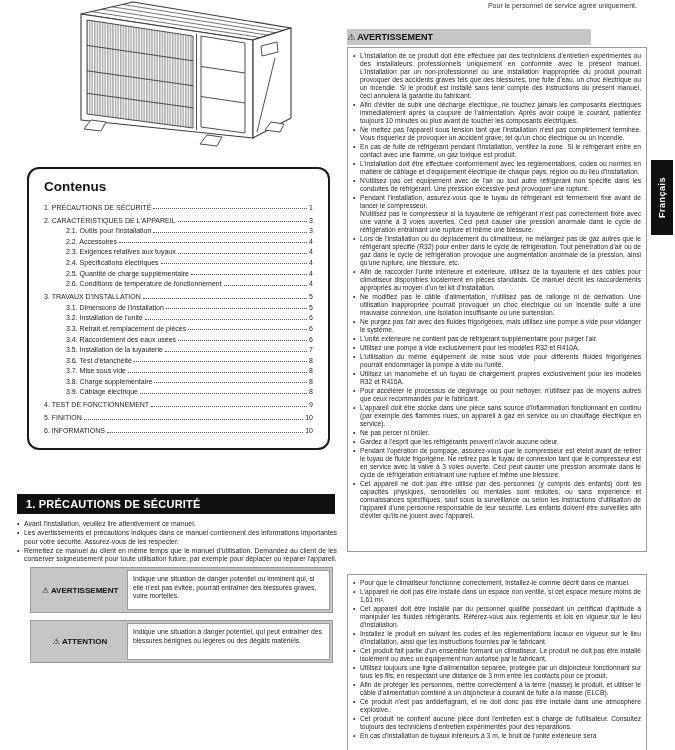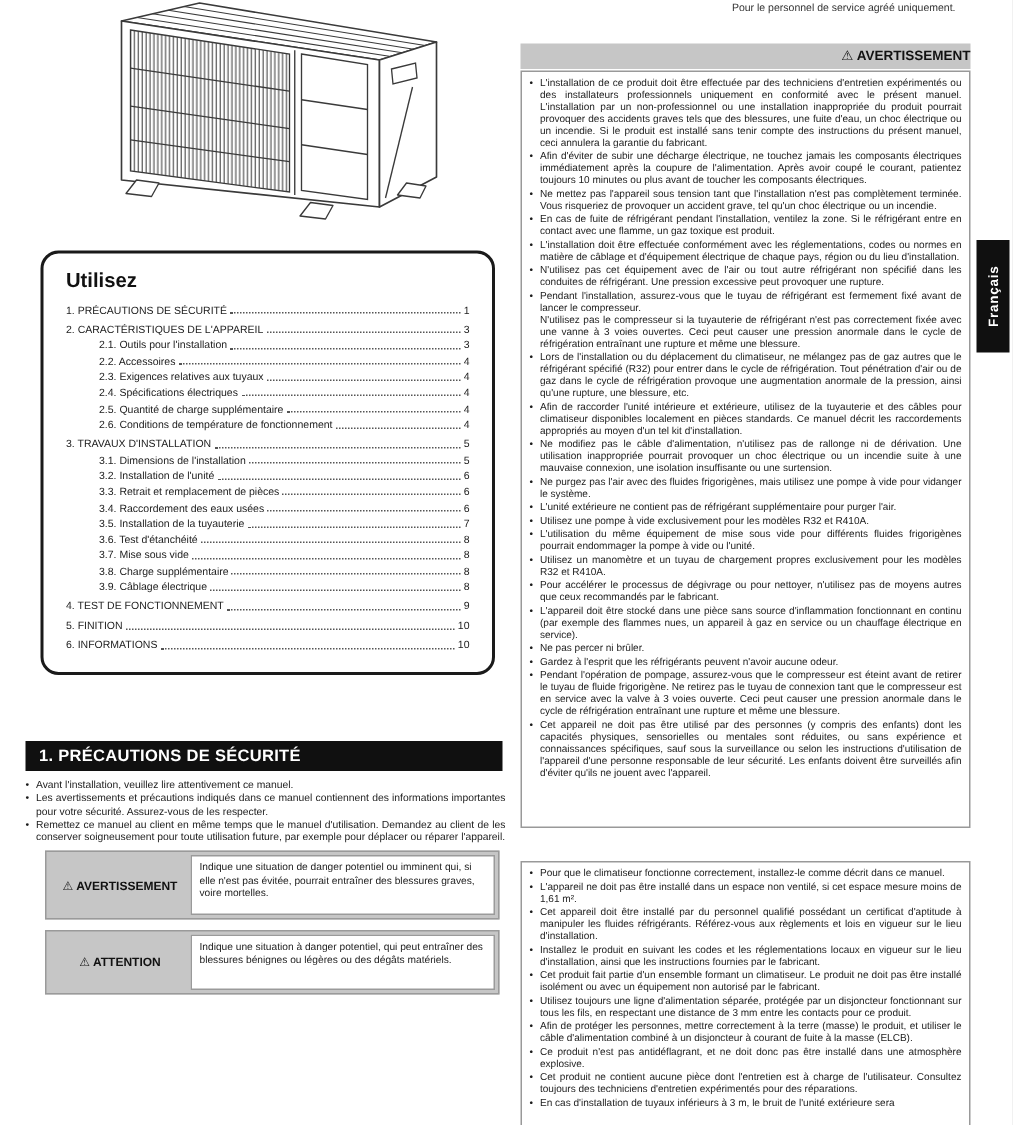--- a/index.html
+++ b/index.html
@@ -41,21 +41,21 @@
     display:flex;padding:2px;box-sizing:border-box;align-items:stretch;
   }
   .def-label{width:94px;display:flex;align-items:center;justify-content:center;
     font-weight:bold;font-size:8px;gap:2px;color:#111;}
   .def-text{flex:1;background:#fff;border:1px solid #9a9a9a;padding:4px 5px;
     font-size:6.8px;line-height:8.6px;color:#222;}
   .def1{top:567px;min-height:46px;}
   .def2{top:620px;min-height:43px;}
   
   .gray-hdr{
-    position:absolute;left:347px;width:300px;background:#c6c6c6;text-align:right;
+    position:absolute;left:347px;width:244px;background:#c6c6c6;text-align:left;
     font-weight:bold;font-size:9px;padding:3px 0;box-sizing:border-box;color:#111;
   }
   .hdr1{top:29px;}
   .hdr2{top:556px;}
   .panel{
     position:absolute;left:347px;width:300px;border:1px solid #999;background:#fff;
     box-sizing:border-box;padding:4px 5px;font-size:6.7px;line-height:8px;
     text-align:justify;overflow:hidden;color:#1d1d1d;
   }
   .panel1{top:47px;height:505px;}
@@ -110,21 +110,21 @@
       </g>
       <g fill="#ffffff" stroke="#3a3a3a" stroke-width="0.9" stroke-linejoin="round">
         <path d="M36 120 l-7 9 l17 2 l5 -9 Z"></path>
         <path d="M152 135 l-7 9 l17 2 l5 -9 Z"></path>
         <path d="M216 122 l-6 8 l15 2 l4 -8 Z"></path>
       </g>
     </svg>
   </div>
 
   <div class="toc-box">
-    <div class="toc-title">Utilisez</div>
+    <div class="toc-title">Contenus</div>
     <div class="toc">
 
     <div class="toc-row lvl0">
         <span class="toc-label">1. PRÉCAUTIONS DE SÉCURITÉ</span>
         <span class="toc-dots"></span>
         <span class="toc-page">1</span>
       </div>
         <div class="toc-row lvl0">
         <span class="toc-label">2. CARACTÉRISTIQUES DE L'APPAREIL</span>
         <span class="toc-dots"></span>

